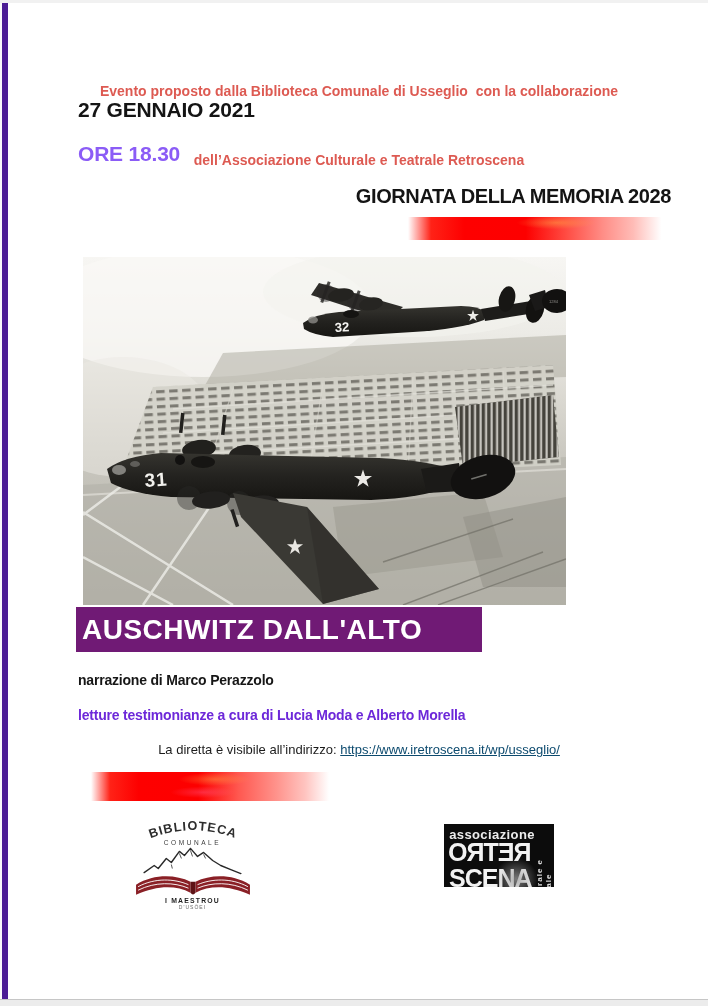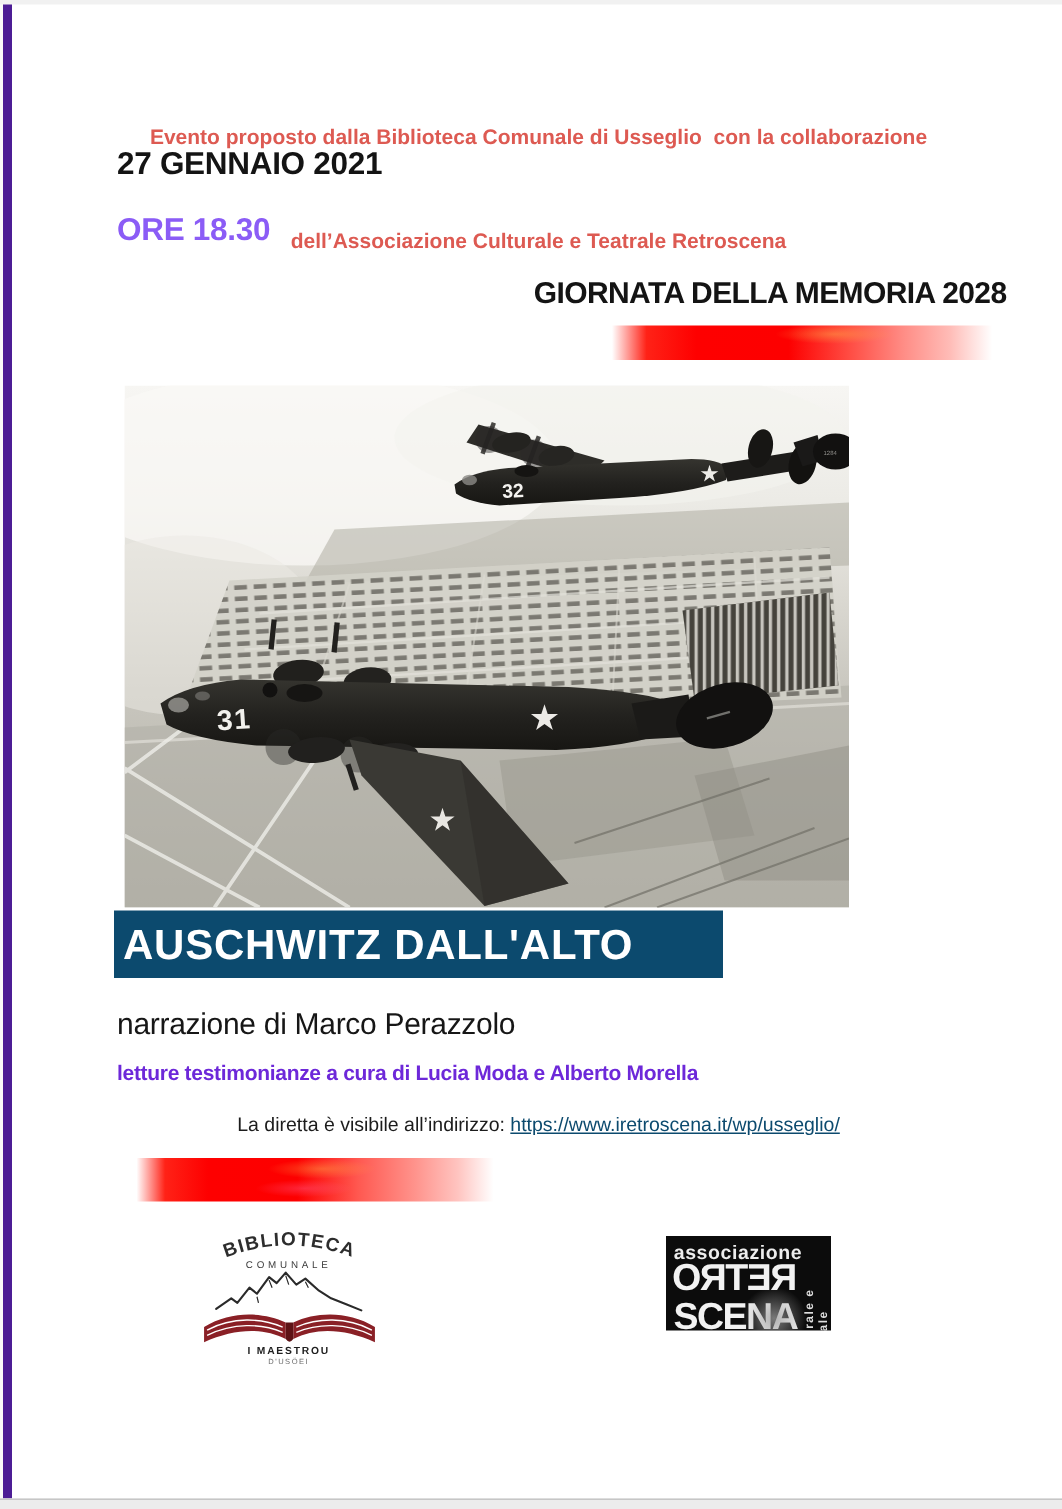--- a/index.html
+++ b/index.html
@@ -37,28 +37,28 @@
     background-image:
       radial-gradient(ellipse 50px 9px at 52% 25%, rgba(255,165,70,.45), rgba(255,165,70,0) 72%),
       radial-gradient(ellipse 45px 8px at 47% 70%, rgba(255,95,145,.4), rgba(255,95,145,0) 72%),
       linear-gradient(90deg, rgba(255,255,255,0) 0%, #ff2217 8%, #fe0000 20%, #fd0000 45%, #ff5850 62%, #ff938c 78%, #ffc4c0 90%, rgba(255,255,255,0) 100%);
   }
 
   .photo{position:absolute;left:75px;top:257px;width:483px;height:348px;}
   .photo svg{display:block;}
 
   .title-bar{
-    position:absolute;left:68px;top:607px;width:406px;height:45px;background:#0c4a6e;
+    position:absolute;left:68px;top:607px;width:406px;height:45px;background:#701a75;
     display:flex;align-items:center;
   }
   .title-bar span{
     color:#ffffff;font-size:28px;font-weight:700;letter-spacing:0.5px;
     padding-left:6px;white-space:nowrap;
   }
-  .narration{position:absolute;left:70px;top:672px;font-size:20px;font-weight:400;color:#161616;letter-spacing:-0.2px;text-align:center;}
+  .narration{position:absolute;left:70px;top:672px;font-size:14px;font-weight:700;color:#161616;letter-spacing:-0.2px;text-align:center;}
   .readings{position:absolute;left:70px;top:707px;font-size:14px;font-weight:700;color:#6d28d9;letter-spacing:-0.2px;}
 
   .stream-line{position:absolute;left:0;top:742px;width:702px;text-align:center;font-size:13px;color:#1c1c1c;}
   .stream-line a{color:#0c4a6e;text-decoration:underline;}
 
   .bib-logo{position:absolute;left:122px;top:815px;width:126px;height:96px;}
   .retro-logo{
     position:absolute;left:436px;top:824px;width:110px;height:63px;
     background:#0c0c0c;overflow:hidden;
   }

